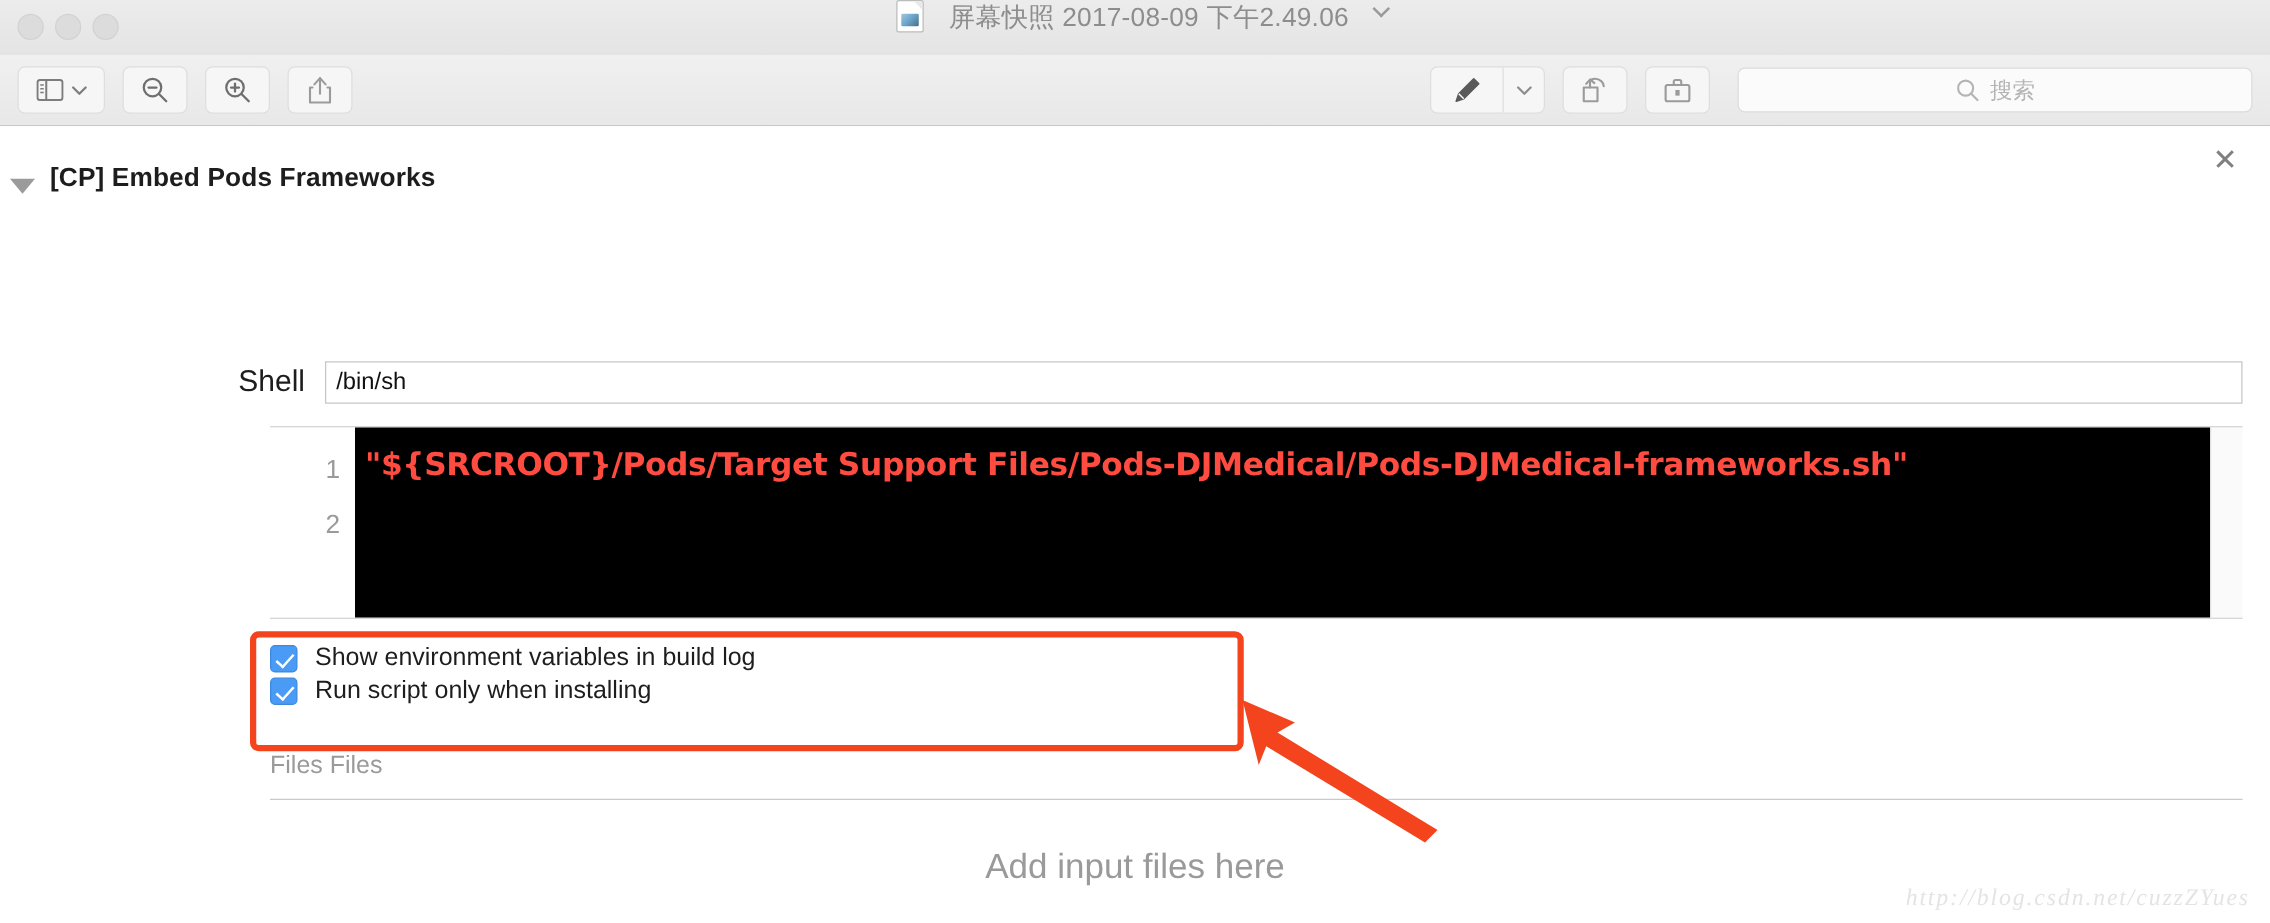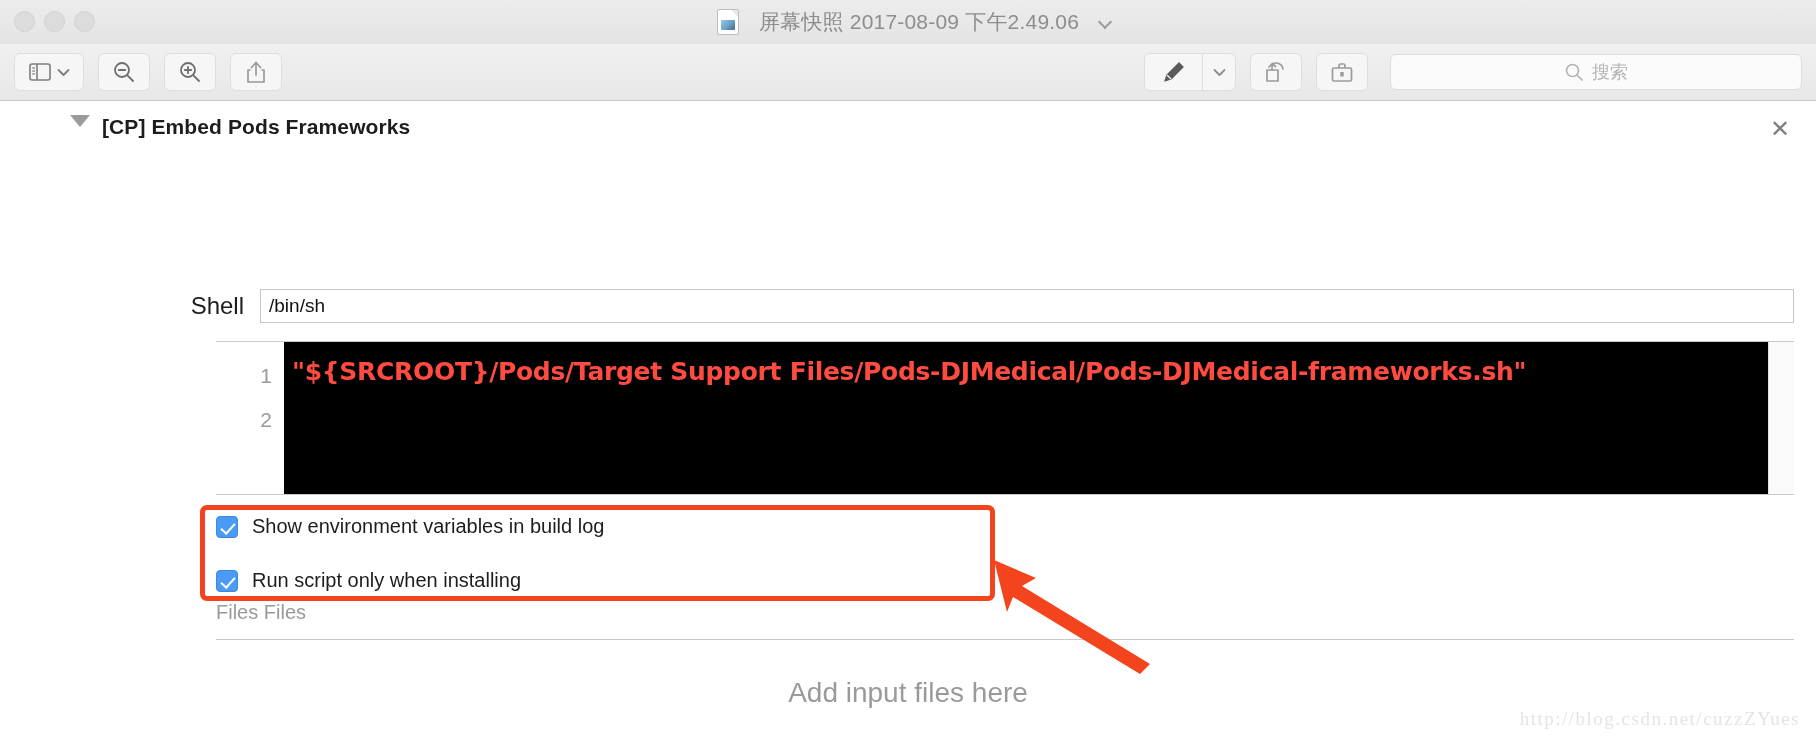--- a/index.html
+++ b/index.html
@@ -42,21 +42,21 @@
     border-radius: 50%;
     background: #dcdcdc;
     border: 1px solid #d2d2d2;
   }
   .title-center {
     position: absolute;
     left: 14px; right: 0;
     top: 0;
     height: 44px;
     display: flex;
-    align-items: center;
+    align-items: flex-start;
     justify-content: center;
     gap: 20px;
   }
   .doc-icon {
     width: 22px; height: 26px;
     position: relative;
     background: #ffffff;
     border: 1px solid #bcbcbc;
     border-radius: 2px;
     display: inline-block;
@@ -164,23 +164,22 @@
     height: 637px;
     background: #ffffff;
   }
 
   .section-header {
     position: absolute;
     left: 0; right: 0;
     top: 14px;
     height: 40px;
     display: flex;
-    align-items: flex-start;
-    padding-left: 30px;
-    margin-left: 40px;
+    align-items: flex-end;
+    padding-left: 8px;
   }
   .disclosure {
     width: 0; height: 0;
     border-left: 10px solid transparent;
     border-right: 10px solid transparent;
     border-top: 12px solid #9b9b9b;
     margin-right: 12px;
     flex: none;
   }
   .section-title {
@@ -299,21 +298,21 @@
   }
 
   .checkbox-row {
     position: absolute;
     display: flex;
     align-items: center;
     gap: 14px;
     left: 216px;
   }
   .checkbox-row.r1 { top: 414px; }
-  .checkbox-row.r2 { top: 468px; }
+  .checkbox-row.r2 { top: 440px; }
   .cb {
     width: 22px; height: 22px;
     border-radius: 4px;
     background: #4a9bf5;
     border: 1px solid #3b89e0;
     position: relative;
     flex: none;
   }
   .cb::after {
     content: "";
@@ -367,20 +366,21 @@
   
   .watermark {
     position: absolute;
     right: 16px;
     bottom: 8px;
     font-family: "Liberation Serif", serif;
     font-size: 19px;
     color: #e6e4e2;
     letter-spacing: 1.5px;
     white-space: nowrap;
+    font-style: italic;
   }
 </style>
 </head>
 <body>
 
 <div class="window">
 
   <div class="titlebar">
     <div class="traffic-lights">
       <div class="light"></div>

